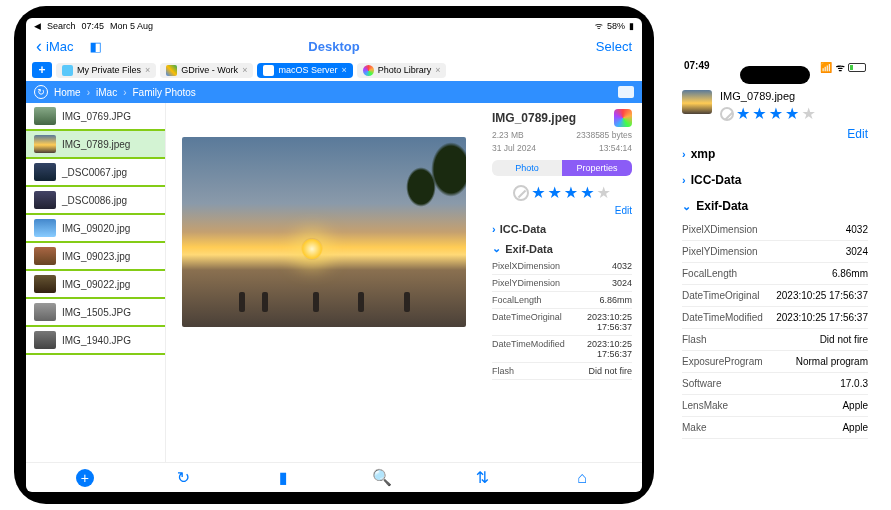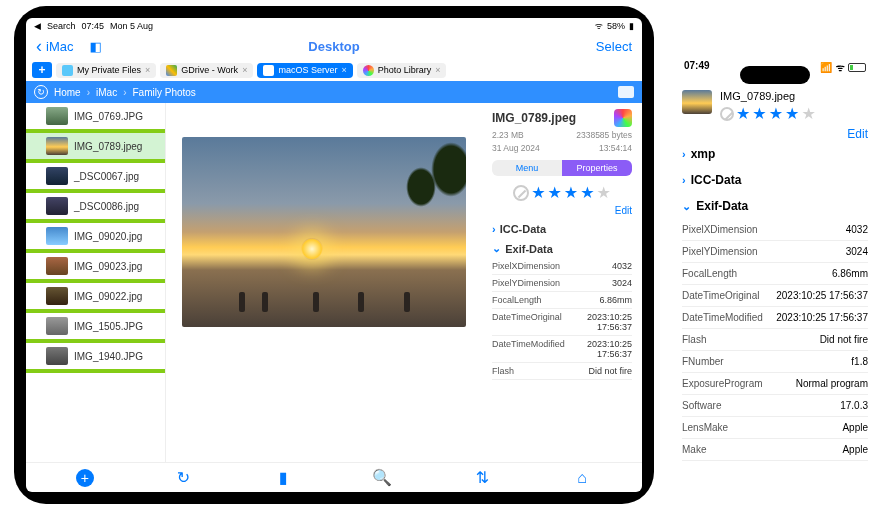--- a/index.html
+++ b/index.html
@@ -25,21 +25,21 @@
 .tab.active .tab-x { color:#cfe8ff; }
 .plus-tab { width:20px; height:16px; background:#007aff; border-radius:3px; color:#fff; display:flex; align-items:center; justify-content:center; font-weight:bold; font-size:12px; }
 
 .breadcrumb { height:22px; background:#2f8fff; color:#fff; display:flex; align-items:center; padding:0 8px; font-size:10px; gap:6px; }
 .bc-sep { opacity:0.7; }
 .bc-icon { width:14px; height:14px; border:1.5px solid #fff; border-radius:50%; display:flex; align-items:center; justify-content:center; font-size:9px; }
 .bc-end { margin-left:auto; width:16px; height:12px; background:#fff; border-radius:2px; opacity:0.9; }
 
 .main { flex:1; display:flex; overflow:hidden; }
 .sidebar { width:140px; border-right:1px solid #eee; overflow:hidden; }
-.file-row { display:flex; align-items:center; gap:6px; padding:4px 20px; font-size:10px; color:#333; border-bottom:4px solid #84cc16; }
+.file-row { display:flex; align-items:center; gap:6px; padding:4px 8px; font-size:10px; color:#333; border-bottom:2px solid #84cc16; }
 .file-row.selected { background:#d3f3d3; }
 .thumb { width:22px; height:18px; border-radius:2px; flex-shrink:0; }
 
 .center { flex:1; display:flex; flex-direction:column; padding:6px; }
 .preview { width:284px; height:190px; margin-top:28px; border-radius:2px; align-self:center; position:relative; overflow:hidden;
   background: linear-gradient(to bottom, #5a7a9a 0%, #8a9aaa 35%, #c4a070 50%, #ffcc55 58%, #ffd977 62%, #8a7050 70%, #4a4038 100%);
 }
 .sun { position:absolute; left:42%; top:53%; width:22px; height:22px; background:radial-gradient(circle,#fff7cc,#ffcc33 60%, transparent 70%); border-radius:50%; box-shadow:0 0 18px 8px rgba(255,220,100,0.6); }
 .figure { position:absolute; bottom:8%; width:6px; height:20px; background:#2a2420; border-radius:2px; }
 .tree { position:absolute; width:40px; height:55px; background:radial-gradient(ellipse at center, #1a2a10 0%, #1a2a10 60%, transparent 70%); }
@@ -206,25 +206,25 @@
     <div class="right-panel">
       <div class="rp-head">
         <span class="rp-title">IMG_0789.jpeg</span>
         <span class="app-ico"></span>
       </div>
       <div class="rp-meta">
         <span>2.23 MB</span>
         <span>2338585 bytes</span>
       </div>
       <div class="rp-meta">
-        <span>31 Aug 2024</span>
+        <span>31 Jul 2024</span>
         <span>13:54:14</span>
       </div>
       <div class="seg">
-        <div>Menu</div>
+        <div>Photo</div>
         <div class="act">Properties</div>
       </div>
       <div class="stars">
         <span class="no-ico"></span>
         <span class="star">★</span>
         <span class="star">★</span>
         <span class="star">★</span>
         <span class="star">★</span>
         <span class="star off">★</span>
       </div>
@@ -337,24 +337,20 @@
           </div>
           <div class="ip-kv">
             <span class="k">DateTimeModified</span>
             <span>2023:10:25 17:56:37</span>
           </div>
           <div class="ip-kv">
             <span class="k">Flash</span>
             <span>Did not fire</span>
           </div>
           <div class="ip-kv">
-            <span class="k">FNumber</span>
-            <span>f1.8</span>
-          </div>
-          <div class="ip-kv">
             <span class="k">ExposureProgram</span>
             <span>Normal program</span>
           </div>
           <div class="ip-kv">
             <span class="k">Software</span>
             <span>17.0.3</span>
           </div>
           <div class="ip-kv">
             <span class="k">LensMake</span>
             <span>Apple</span>

